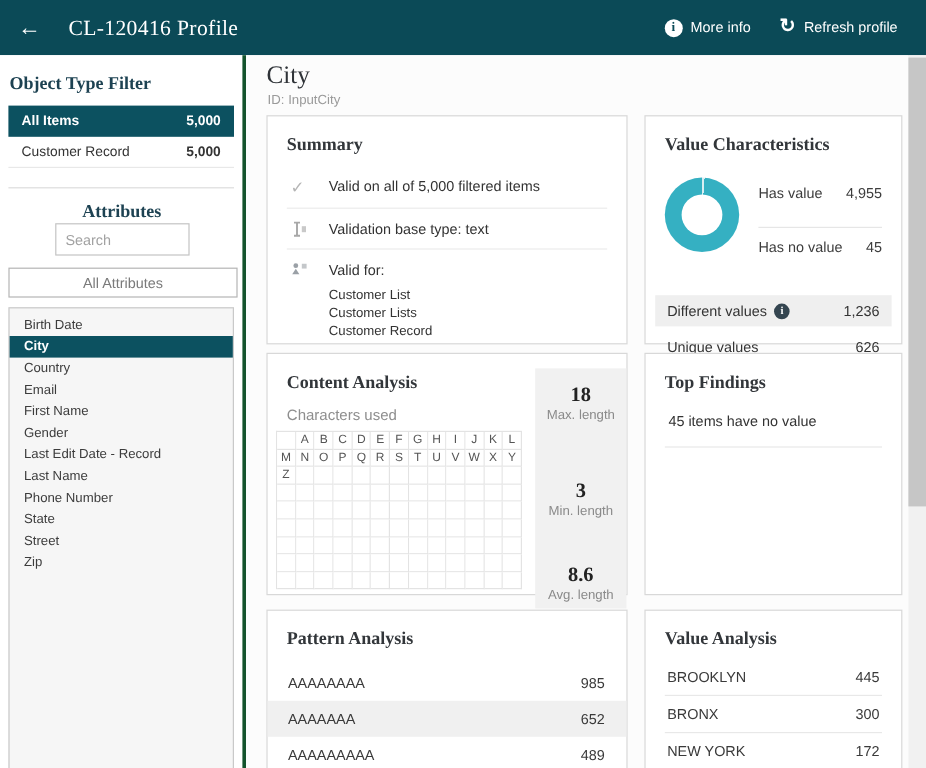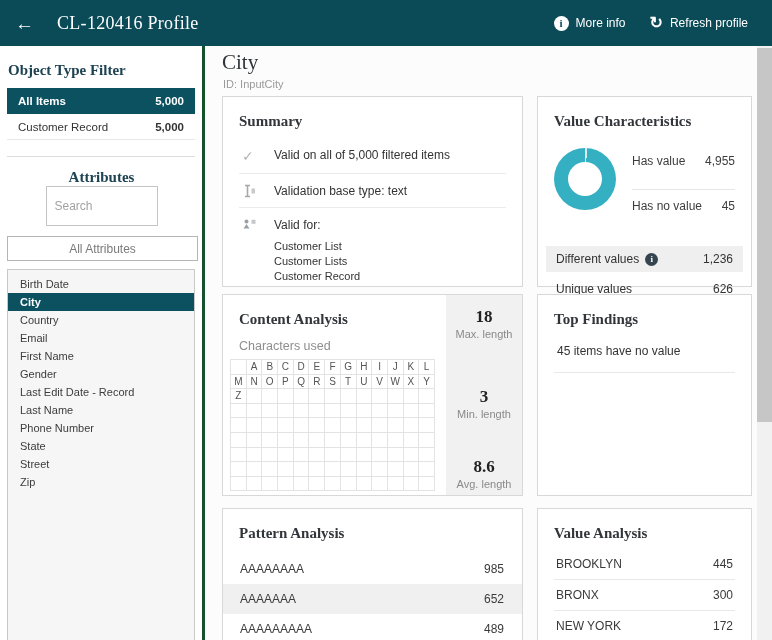--- a/index.html
+++ b/index.html
@@ -28,21 +28,21 @@
   .filter-list { margin:0 7px; }
   .filter-row { height:26px; display:flex; justify-content:space-between; align-items:center;
                 padding:0 11px; font-size:11.5px; color:#333; border-bottom:1px solid #e8e8e8;
                 cursor:pointer; }
   .filter-row .cnt { font-weight:700; }
   .filter-row.selected { background:#0c5160; color:#fff; font-weight:700; border-bottom-color:transparent; }
   .side-divider { border:none; border-top:1px solid #dcdcdc; margin:16px 7px 0; }
   .attr-head { display:flex; align-items:center; margin:12px 7px 10px 8px;flex-direction:column; }
   .attr-head .side-h2 { font-family:"Liberation Serif", serif; font-weight:700; font-size:15px;
                         color:#1d4252; flex:1; }
-  #attr-search { width:112px; height:40px; border:1px solid #c4c4c4; font-size:12px;
+  #attr-search { width:112px; height:27px; border:1px solid #c4c4c4; font-size:12px;
                  padding:0 8px; color:#333; font-family:"Liberation Sans", sans-serif; }
   #attr-search::placeholder { color:#a2a2a2; }
   .all-attr-btn { display:block; width:191px; margin:0 7px; height:25px; background:#fff;
                   border:1px solid #b5b5b5; color:#7a7a7a; font-size:12px; cursor:pointer;
                   font-family:"Liberation Sans", sans-serif; }
   .attr-list { margin:8px 7px 0; border:1px solid #c9c9c9; background:#f6f6f6;
                height:402px; padding-top:5px; }
   .attr-item { height:18px; line-height:18px; padding-left:12px; font-size:11px;
                color:#3c3c3c; cursor:pointer; white-space:nowrap; }
   .attr-item.selected { background:#0c5160; color:#fff; font-weight:700; }
@@ -84,21 +84,21 @@
   .vc-row { margin:12px 8px 0; padding:6px 10px; display:flex; justify-content:space-between;
             align-items:center; font-size:12px; color:#333; }
   .vc-row.highlight { background:#efefef; }
   .vc-row + .vc-row { margin-top:4px; }
   .ib { display:inline-flex; width:13px; height:13px; border-radius:50%; background:#344550;
         color:#fff; font-size:9px; font-weight:700; align-items:center; justify-content:center;
         margin-left:6px; vertical-align:-2px; font-family:"Liberation Serif", serif; }
   .lblwrap { display:flex; align-items:center; }
 
   
-  .ca-stats { position:absolute; top:0; right:0; width:76px; height:100%; background:#f1f1f1; }
+  .ca-stats { position:absolute; top:12px; right:0; width:76px; height:100%; background:#f1f1f1; }
   .ca-stat { position:absolute; width:100%; text-align:center; }
   .ca-stat .num { font-family:"Liberation Serif", serif; font-weight:700; font-size:17px; color:#222; }
   .ca-stat .lbl { font-size:11px; color:#8a8a8a; margin-top:1px; }
   .ca-stat1 { top:12px; } .ca-stat2 { top:92px; } .ca-stat3 { top:162px; }
   .ca-sub { font-size:12.5px; color:#8e8e8e; margin:11px 0 0 16px; }
   .char-grid { position:absolute; left:7px; top:64px; display:grid;
                grid-template-columns:repeat(13, 15.7px); grid-auto-rows:14.6px;
                border-top:1px solid #e3e3e3; border-left:1px solid #e3e3e3; }
   .char-grid .cell { border-right:1px solid #e3e3e3; border-bottom:1px solid #e3e3e3;
                      font-size:10px; color:#555; display:flex; align-items:center;

